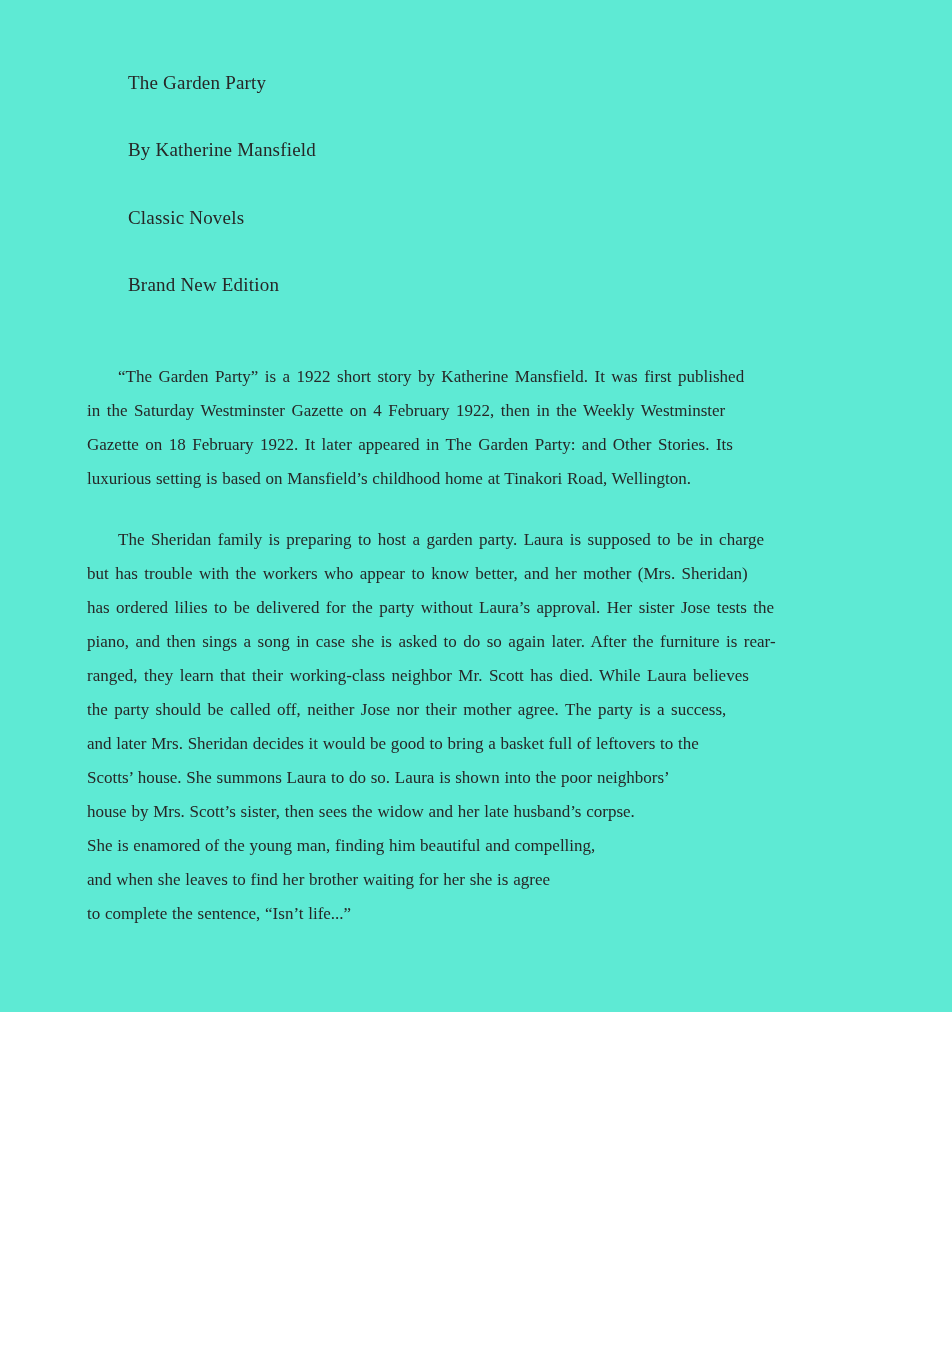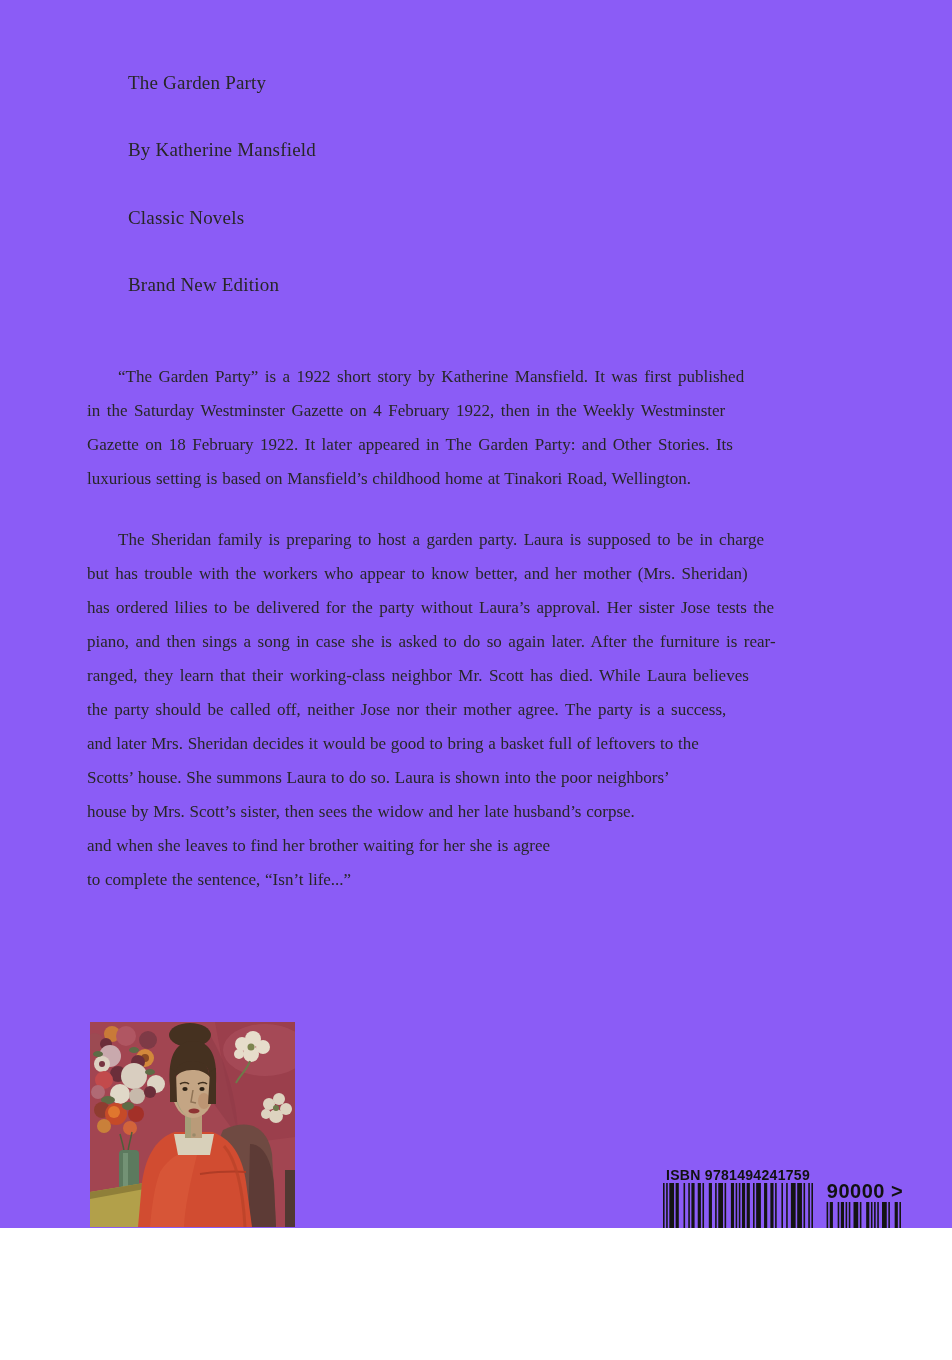--- a/index.html
+++ b/index.html
@@ -1,17 +1,17 @@
 <!DOCTYPE html>
 <html><head>
 <meta charset="utf-8">
 <style>
   html,body{margin:0;padding:0;background:#fff;}
   .page{
-    position:relative;width:952px;height:1228px;background:#8b5cf6;
+    position:relative;width:952px;height:1012px;background:#5eead4;
     font-family:"Liberation Serif", serif;color:#272727;overflow:hidden;
   }
   
   .hline{position:absolute;left:128px;font-size:19px;line-height:24px;letter-spacing:.2px;white-space:nowrap;}
   #h-title{top:71px}
   #h-author{top:138px}
   #h-pub{top:206px}
   #h-ed{top:273px}
   
   .para{position:absolute;left:87px;width:800px;}
@@ -54,20 +54,21 @@
   <div class="para" id="para2">
       <div class="tline jsp ind">The Sheridan family is preparing to host a garden party. Laura is supposed to be in charge</div>
       <div class="tline jsp">but has trouble with the workers who appear to know better, and her mother (Mrs. Sheridan)</div>
       <div class="tline jsp">has ordered lilies to be delivered for the party without Laura’s approval. Her sister Jose tests the</div>
       <div class="tline jsp">piano, and then sings a song in case she is asked to do so again later. After the furniture is rear-</div>
       <div class="tline jsp">ranged, they learn that their working-class neighbor Mr. Scott has died. While Laura believes</div>
       <div class="tline jsp">the party should be called off, neither Jose nor their mother agree. The party is a success,</div>
       <div class="tline">and later Mrs. Sheridan decides it would be good to bring a basket full of leftovers to the</div>
       <div class="tline">Scotts’ house. She summons Laura to do so. Laura is shown into the poor neighbors’</div>
       <div class="tline">house by Mrs. Scott’s sister, then sees the widow and her late husband’s corpse.</div>
+      <div class="tline">She is enamored of the young man, finding him beautiful and compelling,</div>
       <div class="tline">and when she leaves to find her brother waiting for her she is agree</div>
       <div class="tline">to complete the sentence, “Isn’t life...”</div>
     </div>
 
   <svg id="painting" viewBox="0 0 205 205" aria-hidden="true">
 
     <rect width="205" height="205" fill="#a24551"></rect>
     <path d="M125,0 L205,0 L205,115 L150,122 C140,80 132,40 125,0 Z" fill="#9b3f4c"></path>
     <ellipse cx="175" cy="28" rx="42" ry="26" fill="#b15663" opacity="0.45"></ellipse>
     <path d="M118,10 C138,40 148,85 148,115 L108,60 Z" fill="#8e3a47" opacity="0.55"></path>

